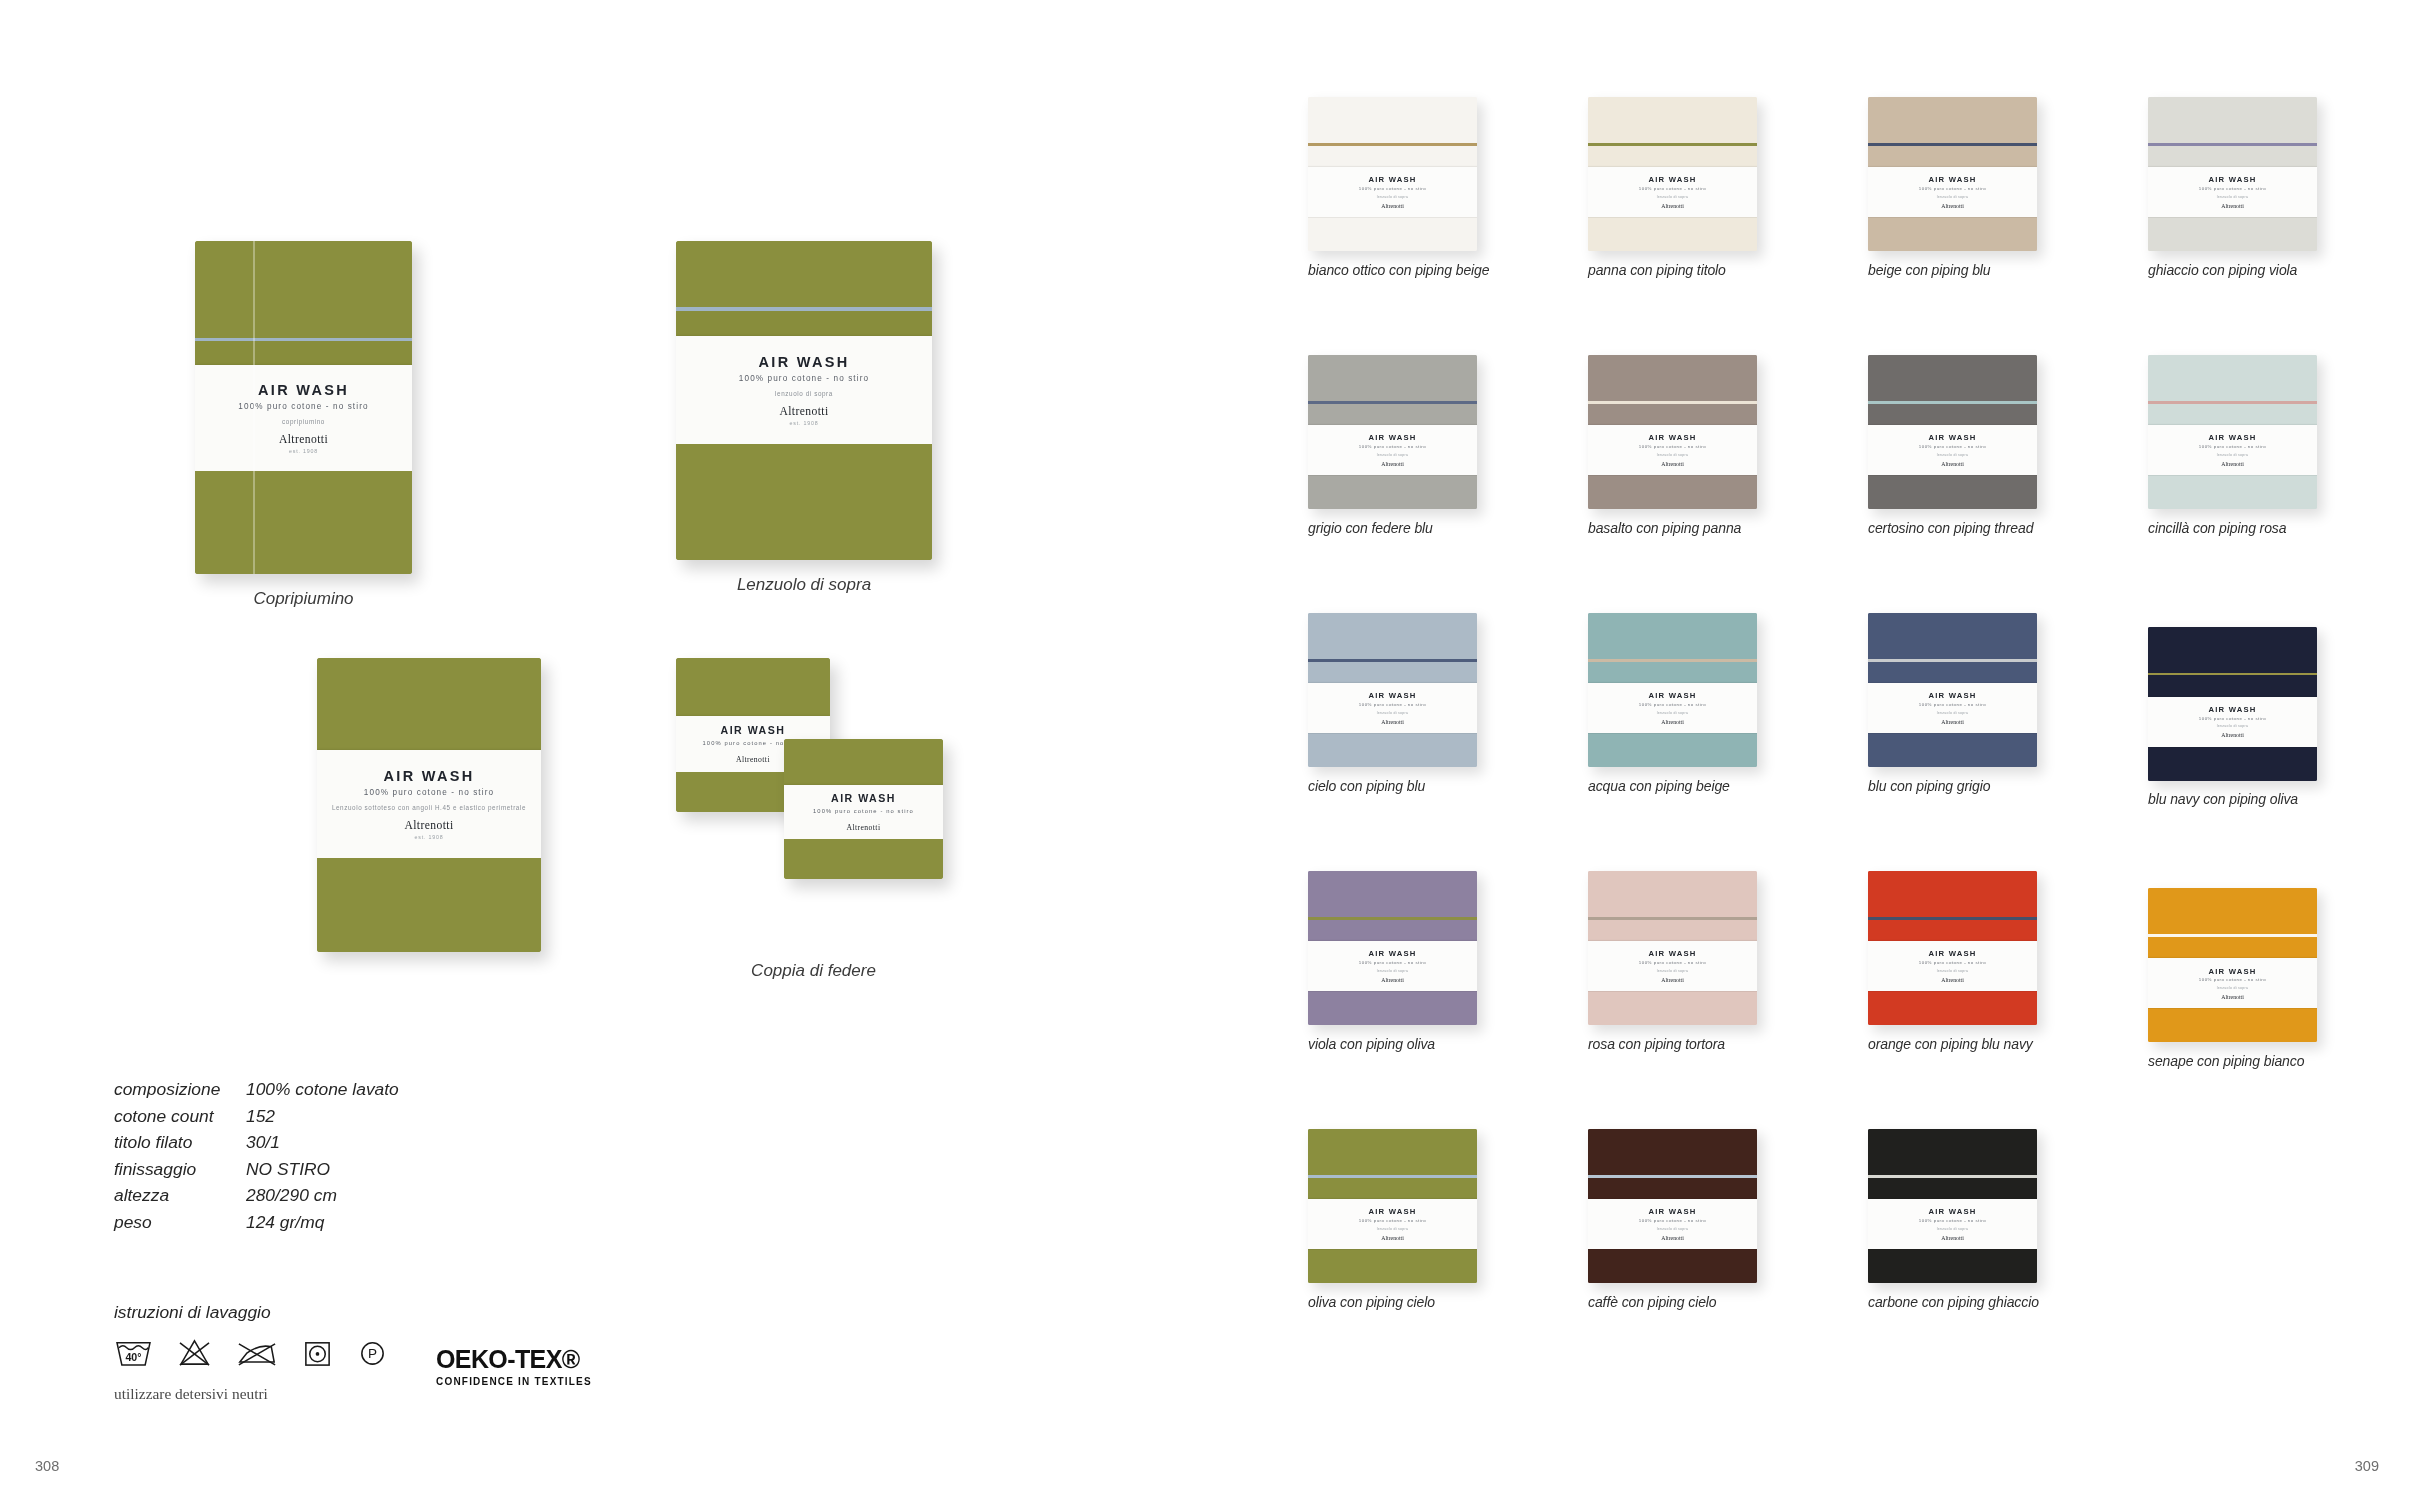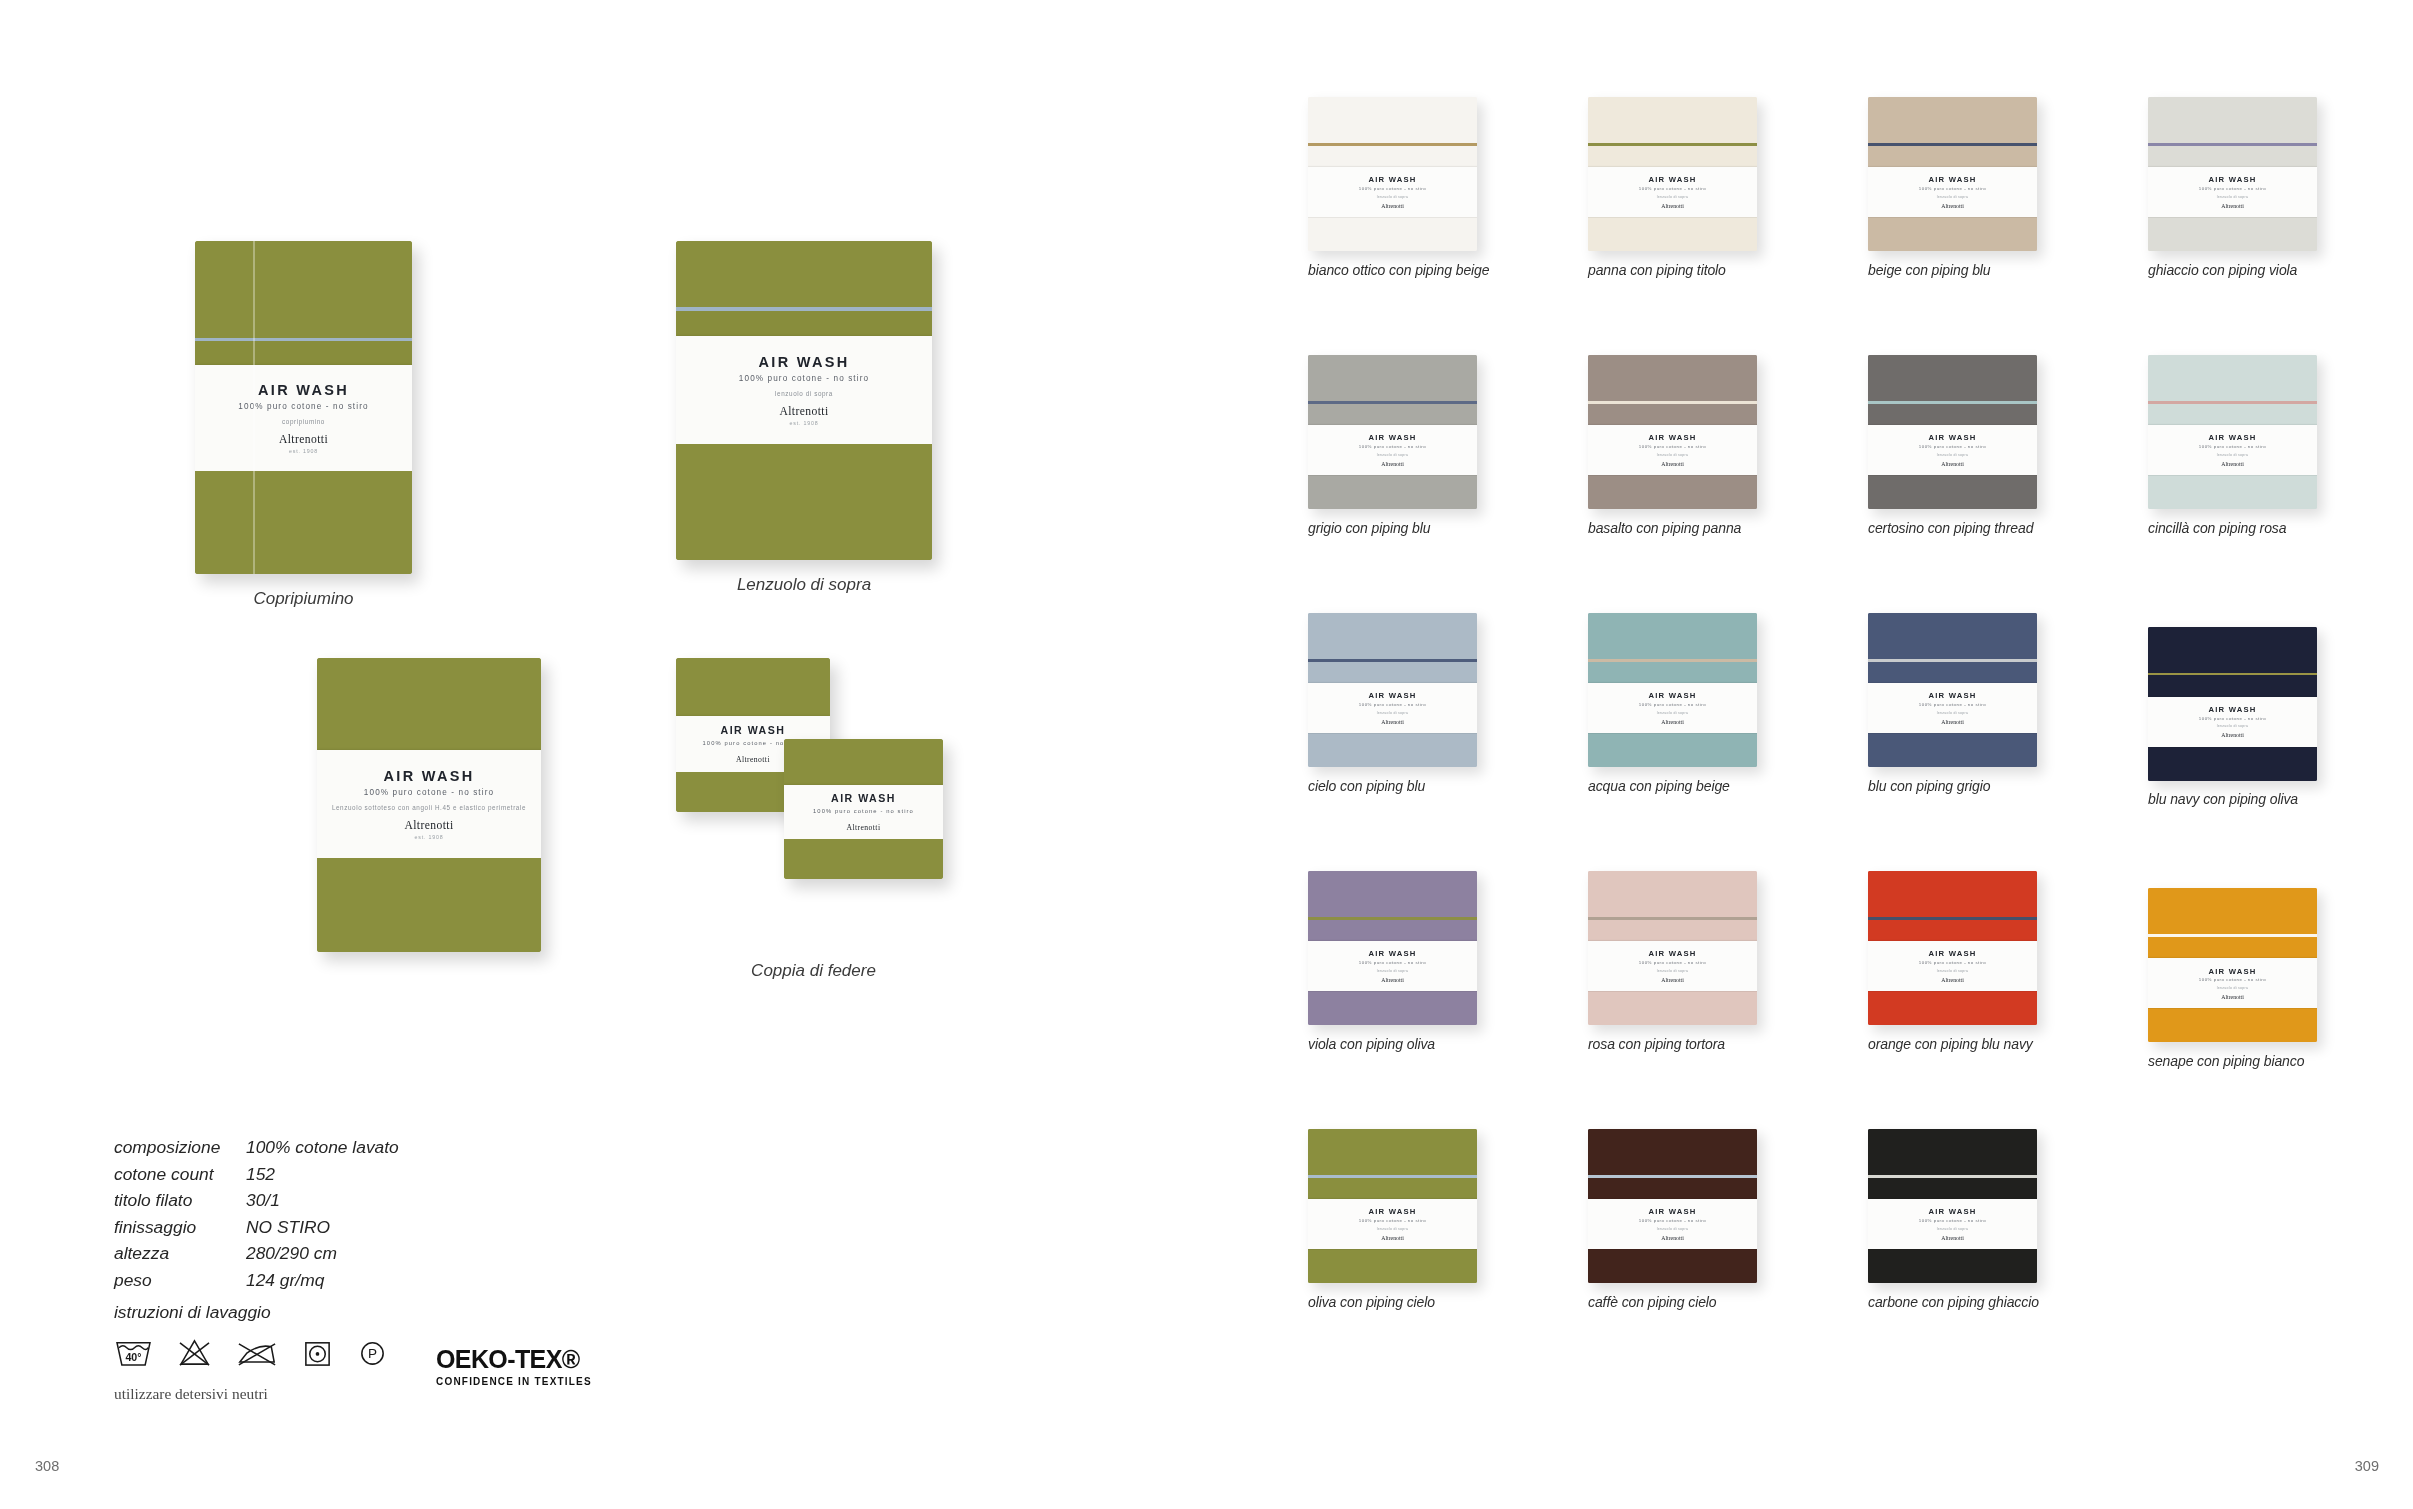--- a/index.html
+++ b/index.html
@@ -43,21 +43,21 @@
   .pack .band .bt4 { font-size:11.6px; color:#21252b; margin-top:8.7px; font-family:"Liberation Serif", serif; letter-spacing:0.4px;}
   .pack .band .bt5 { font-size:5.3px; color:#9aa0a6; margin-top:1.9px; letter-spacing:0.8px; }
   .pack .crease { position:absolute; top:0; bottom:0; width:1.9px; background:rgba(255,255,255,0.33); }
 
   .caption {
     margin-top:13.5px; text-align:center;
     font-size:17px; font-style:italic; color:#3b3b3b; line-height:1.32;
   }
 
   
-  .specs { position:absolute; left:114px; top:1134px; width:415px; }
+  .specs { position:absolute; left:114px; top:1076px; width:415px; }
   .specs .row { display:flex; font-size:17.4px; font-style:italic; color:#262626; line-height:26.6px; }
   .specs .k { width:132px; }
   .specs .v { flex:1; }
 
   .wash-title {
     position:absolute; left:114px; top:1302px;
     font-size:17.4px; font-style:italic; color:#262626;
   }
   .symbols { position:absolute; left:114px; top:1337px; display:flex; align-items:center; gap:24px; }
   .symbols svg { display:block; }
@@ -335,21 +335,21 @@
               <div class="pipe" style="top: 46px; background: rgb(93, 106, 134);"></div>
               <div class="seg" style="top: 49px; height: 21px; background: rgb(169, 169, 163);"></div>
               <div class="wband" style="top: 70px; height: 50px;">
                 <div class="w1">AIR WASH</div>
                 <div class="w2">100% puro cotone - no stiro</div>
                 <div class="w3">lenzuolo di sopra</div>
                 <div class="w4">Altrenotti</div>
               </div>
               <div class="seg" style="top: 121px; height: 34px; background: rgb(169, 169, 163);"></div>
             </div>
-            <div class="lbl">grigio con piping blu</div>
+            <div class="lbl">grigio con federe blu</div>
           </div>
           <div class="cell" style="left: 280px; top: 0px;">
             <div class="sw" style="background: rgb(156, 142, 133);">
               <div class="seg" style="top: 0px; height: 46px; background: rgb(156, 142, 133);"></div>
               <div class="pipe" style="top: 46px; background: rgb(236, 228, 214);"></div>
               <div class="seg" style="top: 49px; height: 21px; background: rgb(156, 142, 133);"></div>
               <div class="wband" style="top: 70px; height: 50px;">
                 <div class="w1">AIR WASH</div>
                 <div class="w2">100% puro cotone - no stiro</div>
                 <div class="w3">lenzuolo di sopra</div>

